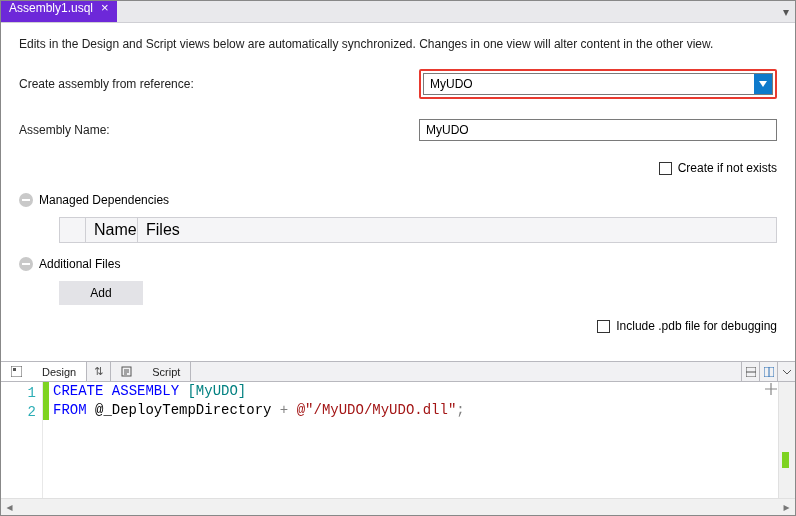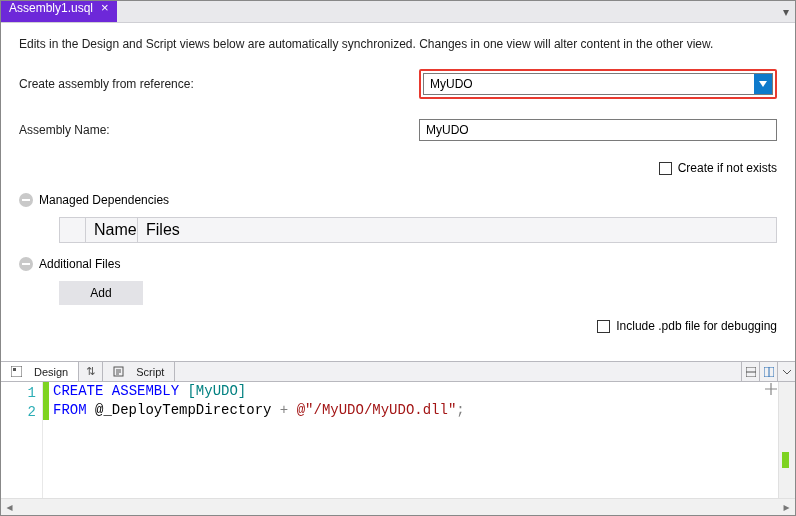--- a/index.html
+++ b/index.html
@@ -34,21 +34,21 @@
   .dep-table { margin-left: 40px; border: 1px solid #cfcfd4; width: calc(100% - 40px); height: 26px; display: flex; align-items: stretch; margin-bottom: 14px; }
   .dep-col-sm { width: 26px; border-right: 1px solid #cfcfd4; background: #f5f5f7; }
   .dep-col-h { padding: 4px 8px; border-right: 1px solid #cfcfd4; background: #f5f5f7; font-size: 16px; display: flex; align-items: center; }
   .dep-col-h.name { width: 52px; }
   .dep-col-h.path { flex: 1; border-right: none; }
 
   .add-btn { margin-left: 40px; width: 84px; height: 24px; background: #e3e3e7; border: none; font: inherit; cursor: pointer; margin-bottom: 14px; }
 
   
   .viewtabs { height: 21px; border-top: 1px solid #b8b8be; border-bottom: 1px solid #b8b8be; background: #f1f1f3; display: flex; align-items: stretch; font-size: 11px; }
-  .viewtab { display: flex; align-items: center; gap: 12px; padding: 0 10px; border-right: 1px solid #b8b8be; color: #222; cursor: pointer; text-align: center; }
+  .viewtab { display: flex; align-items: center; gap: 20px; padding: 0 10px; border-right: 1px solid #b8b8be; color: #222; cursor: pointer; text-align: center; }
   .viewtab.active { background: #fff; }
   .viewtab-icon svg { width: 11px; height: 11px; display: block; }
   .swapbtn { width: 24px; display: flex; align-items: center; justify-content: center; border-right: 1px solid #b8b8be; cursor: pointer; color: #555; }
   .pane-tools { margin-left: auto; display: flex; align-items: center; }
   .pane-tool { width: 18px; height: 100%; display: flex; align-items: center; justify-content: center; border-left: 1px solid #b8b8be; cursor: pointer; }
   .pane-tool svg { width: 10px; height: 10px; }
 
   
   .code-pane { height: 116px; display: flex; font-family: Consolas, "Courier New", monospace; font-size: 14px; position: relative; background: #fff; }
   .gutter { width: 42px; background: #fff; border-right: 1px solid #e8e8e8; text-align: right; color: #2badb5; padding-top: 2px; }

